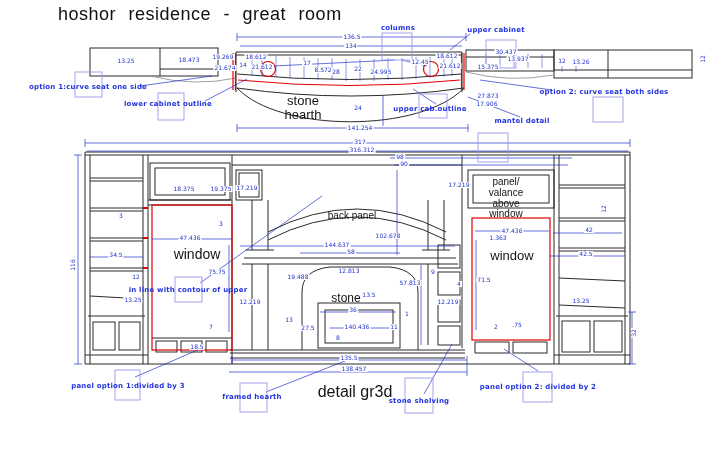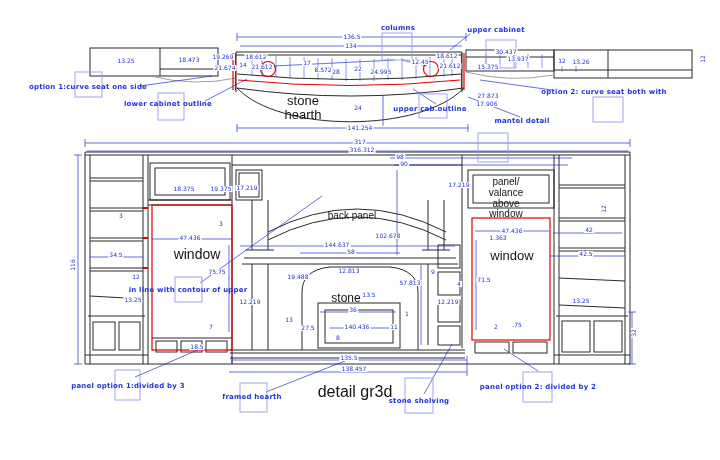--- a/index.html
+++ b/index.html
@@ -213,20 +213,21 @@
       <rect x="478" y="133" width="30" height="29"></rect>
       <rect x="593" y="97" width="30" height="25"></rect>
       <rect x="175" y="277" width="27" height="25"></rect>
       <rect x="115" y="370" width="25" height="30"></rect>
       <rect x="240" y="383" width="27" height="29"></rect>
       <rect x="405" y="378" width="28" height="35"></rect>
       <rect x="523" y="372" width="29" height="30"></rect>
     </g>
   </svg>
 
+  <div id="page-title">hoshor residence  - great  room</div>
 
   <div class="layer">
       <span class="klabel" style="left: 303px; top: 108px; transform: translate(-50%, -50%); font-size: 13px;">stone
 hearth</span>
       <span class="klabel" style="left: 352px; top: 216px; transform: translate(-50%, -50%); font-size: 10px;">back panel</span>
       <span class="klabel" style="left: 197px; top: 255px; transform: translate(-50%, -50%); font-size: 14px;">window</span>
       <span class="klabel" style="left: 512px; top: 256px; transform: translate(-50%, -50%); font-size: 13px;">window</span>
       <span class="klabel" style="left: 506px; top: 199px; transform: translate(-50%, -50%); font-size: 10px;">panel/
 valance
 above
@@ -235,21 +236,21 @@
       <span class="klabel" style="left: 355px; top: 392px; transform: translate(-50%, -50%); font-size: 16px;">detail gr3d</span>
     </div>
 
   <div class="layer">
       <span class="blabel" style="left: 398px; top: 28px; transform: translate(-50%, -50%);">columns</span>
       <span class="blabel" style="left: 496px; top: 30px; transform: translate(-50%, -50%);">upper cabinet</span>
       <span class="blabel" style="left: 88px; top: 87px; transform: translate(-50%, -50%);">option 1:curve seat one side</span>
       <span class="blabel" style="left: 168px; top: 104px; transform: translate(-50%, -50%);">lower cabinet outline</span>
       <span class="blabel" style="left: 430px; top: 109px; transform: translate(-50%, -50%);">upper cab.outline</span>
       <span class="blabel" style="left: 522px; top: 121px; transform: translate(-50%, -50%);">mantel detail</span>
-      <span class="blabel" style="left: 604px; top: 92px; transform: translate(-50%, -50%);">option 2: curve seat both with</span>
+      <span class="blabel" style="left: 604px; top: 92px; transform: translate(-50%, -50%);">option 2: curve seat both sides</span>
       <span class="blabel" style="left: 188px; top: 290px; transform: translate(-50%, -50%);">in line with contour of upper</span>
       <span class="blabel" style="left: 128px; top: 386px; transform: translate(-50%, -50%);">panel option 1:divided by 3</span>
       <span class="blabel" style="left: 252px; top: 397px; transform: translate(-50%, -50%); text-align: right;">framed hearth</span>
       <span class="blabel" style="left: 419px; top: 401px; transform: translate(-50%, -50%);">stone shelving</span>
       <span class="blabel" style="left: 538px; top: 387px; transform: translate(-50%, -50%);">panel option 2: divided by 2</span>
     </div>
 
   <div class="layer">
       <span class="dim" style="left: 352px; top: 37px; transform: translate(-50%, -50%);">136.5</span>
       <span class="dim" style="left: 351px; top: 46px; transform: translate(-50%, -50%);">134</span>

